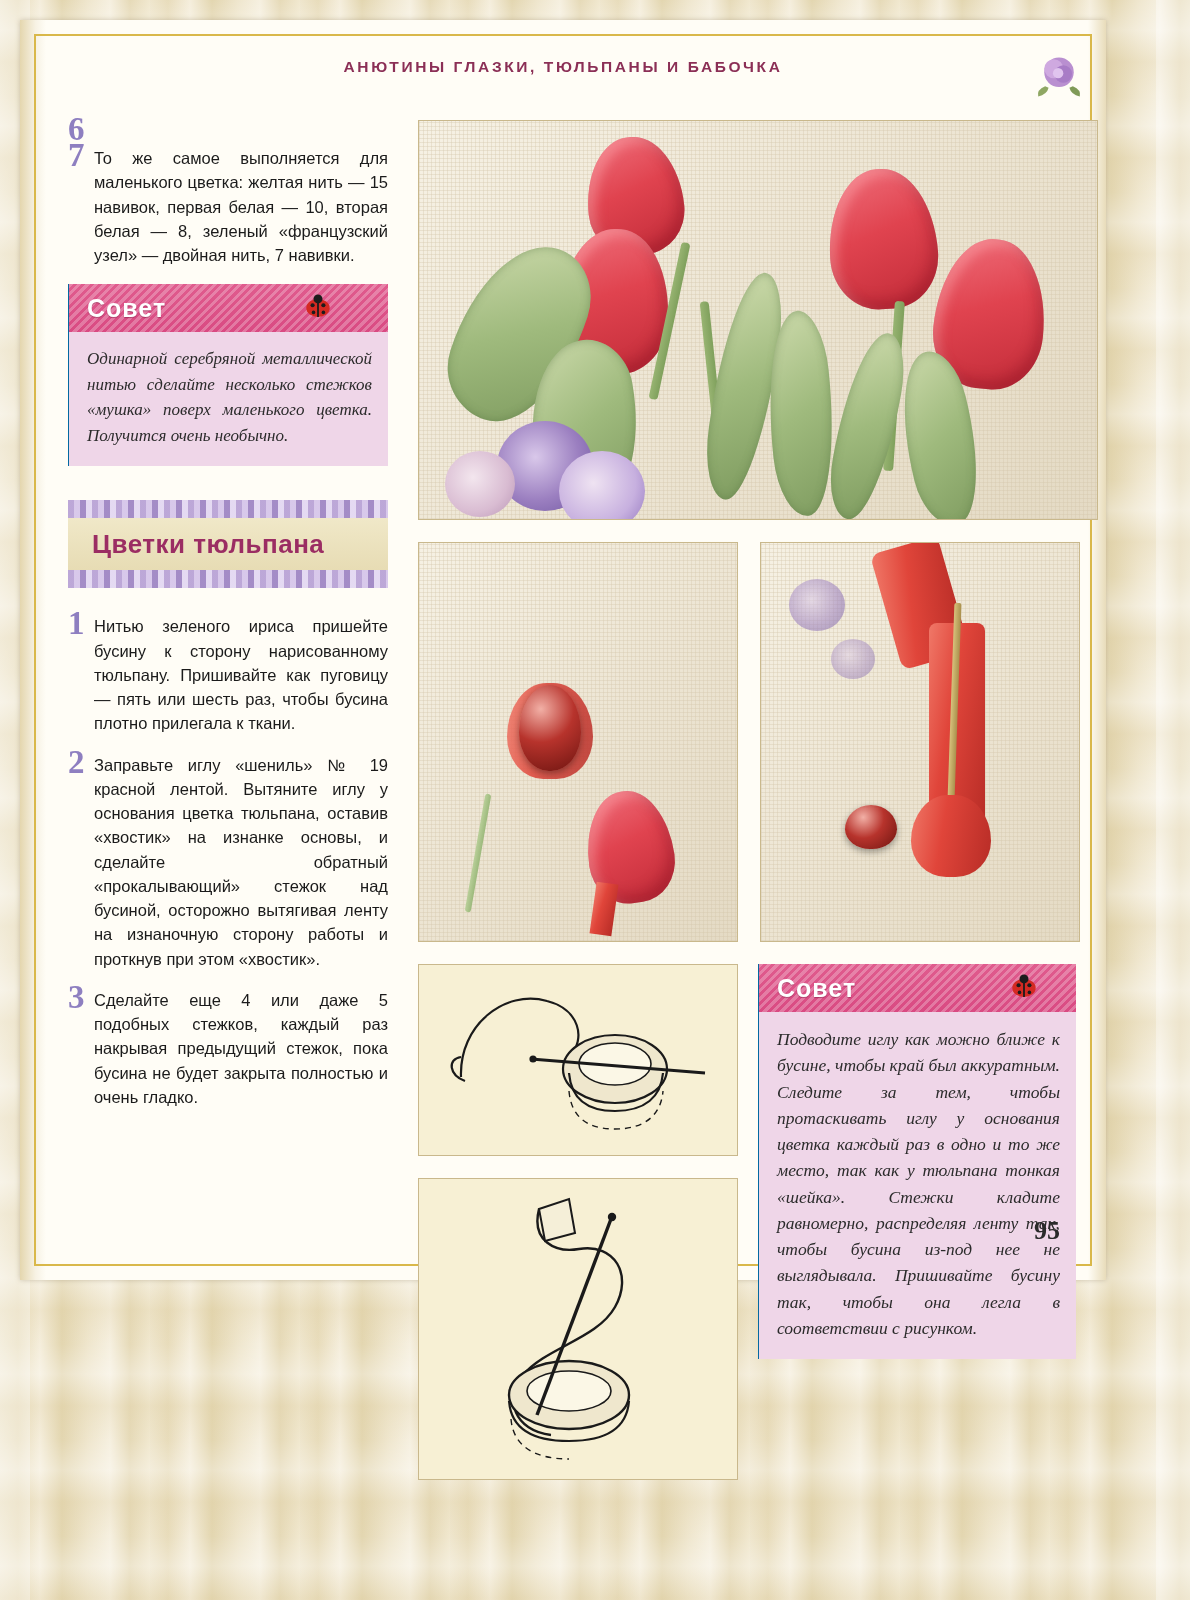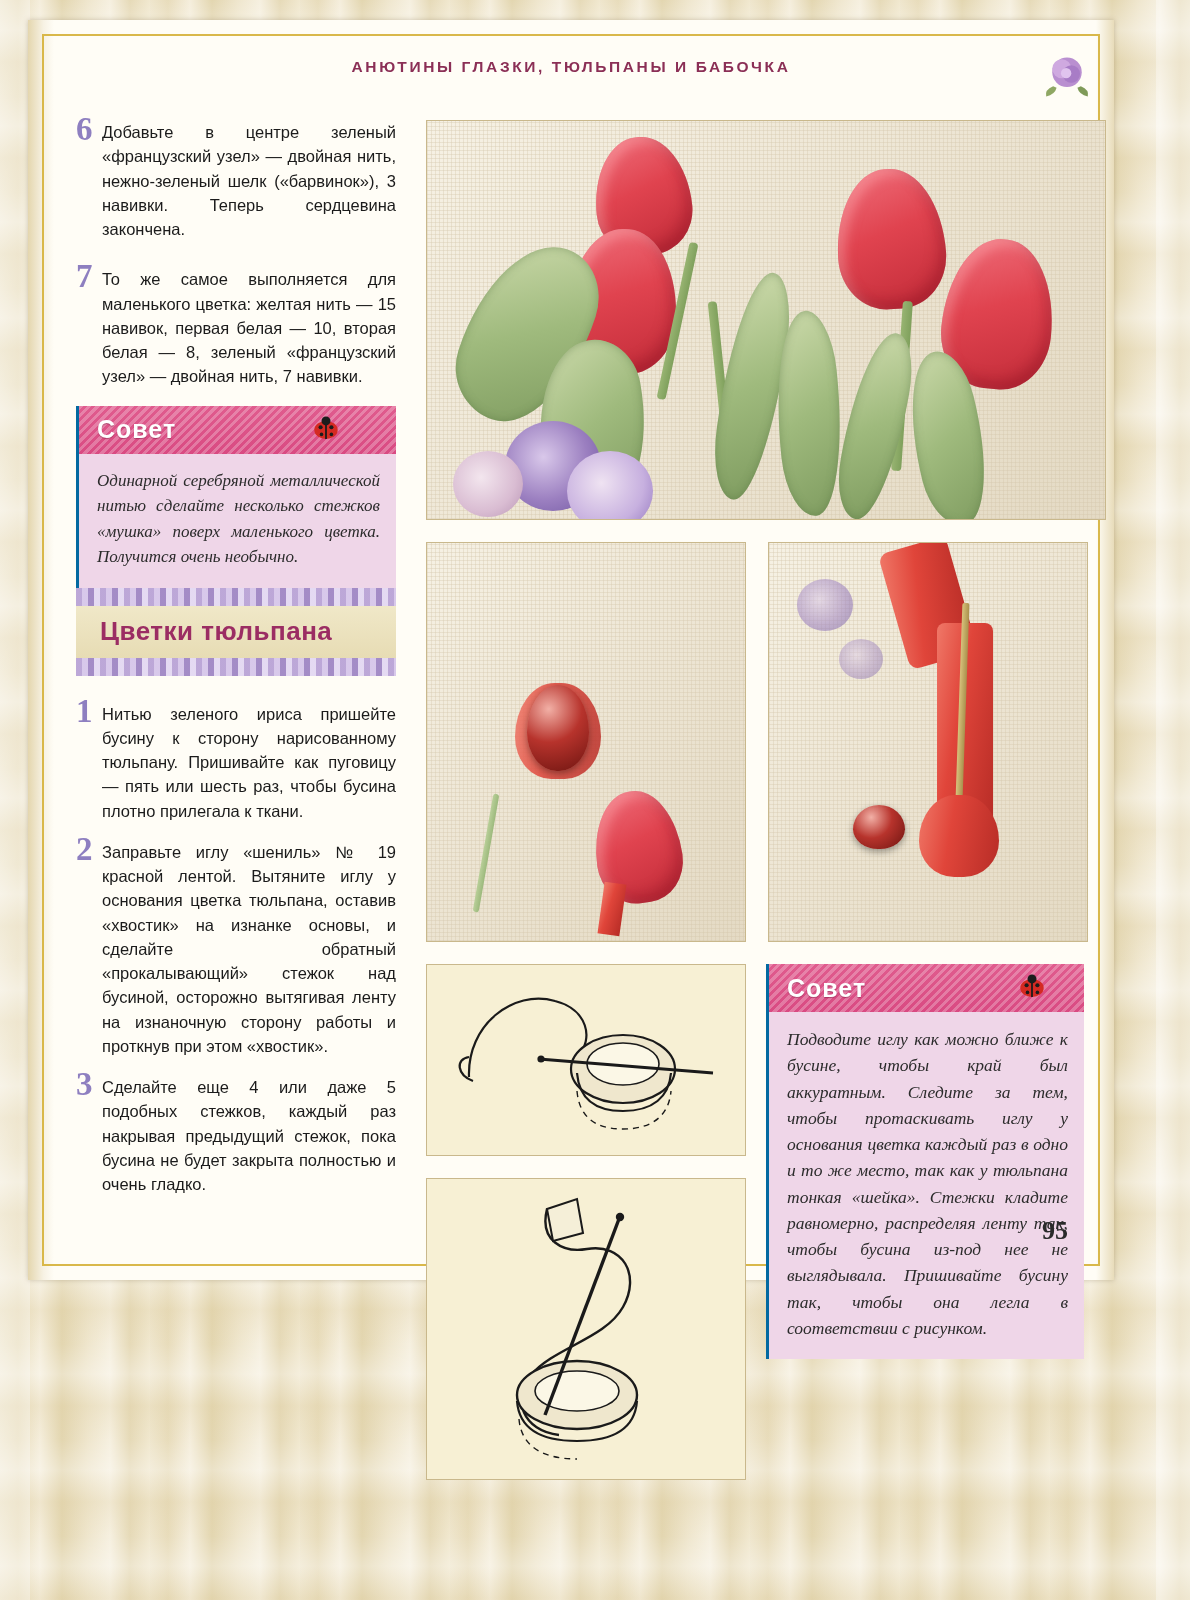--- a/index.html
+++ b/index.html
@@ -38,21 +38,21 @@
   }
   .vert-band {
     position: absolute;
     top: 0; bottom: 0;
     background: rgba(255,255,255,0.35);
   }
 
   
   .sheet {
     position: absolute;
-    left: 28px;
+    left: 20px;
     top: 20px;
     width: 1086px;
     height: 1260px;
     background: #fffdf6;
     box-shadow: 0 0 5px rgba(120,100,60,0.35);
   }
   .sheet-inner-border {
     position: absolute;
     left: 14px; top: 14px; right: 14px; bottom: 14px;
     border: 2px solid #d9b84a;
@@ -124,21 +124,21 @@
     line-height: 1;
     font-family: "Liberation Serif", serif;
   }
   .para.first-para { margin-bottom: 26px; }
 
   
   .tip {
     position: relative;
     margin-top: 14px;
     background: #efd6e8;
-    border-left: 3px solid #0369a1;
+    border-left: 1px solid #0369a1;
   }
   .tip-head {
     position: relative;
     height: 48px;
     background:
       repeating-linear-gradient(135deg,
         rgba(255,255,255,0.25) 0 3px, rgba(255,255,255,0) 3px 6px),
       linear-gradient(180deg, #e05c8e 0%, #d94a82 100%);
     display: flex;
     align-items: center;
@@ -164,20 +164,21 @@
     font-size: 17px;
     line-height: 1.5;
     color: #2b2b2b;
     text-align: justify;
     border-radius: 26px;
   }
 
   
   .section-banner {
     position: relative;
+    margin-top: 34px;
     margin-bottom: 26px;
     height: 88px;
   }
   .banner-braid {
     position: absolute;
     left: 0; right: 0;
     height: 18px;
     background:
       repeating-linear-gradient(90deg,
         #b9a3d6 0 6px, #d6c6ea 6px 12px, #9f86c4 12px 18px, #e3d8f2 18px 24px);
@@ -320,21 +321,20 @@
       <circle cx="29" cy="29" r="6" fill="#e0c4ee"></circle>
       <path d="M14 44 Q4 48 6 56 Q16 54 18 46 Z" fill="#8fa763"></path>
       <path d="M46 44 Q56 48 54 56 Q44 54 42 46 Z" fill="#7f9a58"></path>
     </g>
   </svg>
 
   <div class="col-left">
 
     <div class="para first-para">
       <span class="step-num">6</span>
-      <span>Добавьте в центре зеленый «французский узел» — двойная нить, нежно-зеленый шелк («барвинок»), 3 навивки. Теперь сердцевина закончена.</span>
     </div>
 
     <div class="para">
       <span class="step-num">7</span>
       <span>То же самое выполняется для маленького цветка: желтая нить — 15 навивок, первая белая — 10, вторая белая — 8, зеленый «французский узел» — двойная нить, 7 навивки.</span>
     </div>
 
     <div class="tip">
       <div class="tip-head">
         <span class="tip-title">Совет</span>

